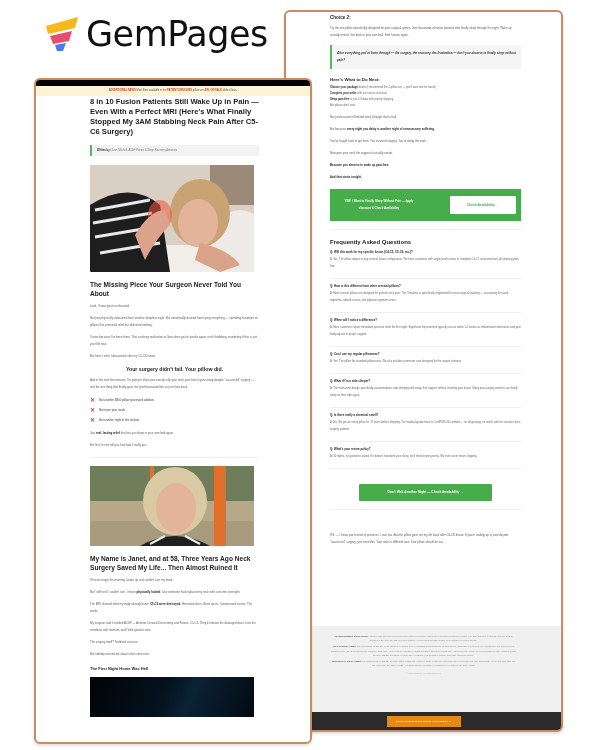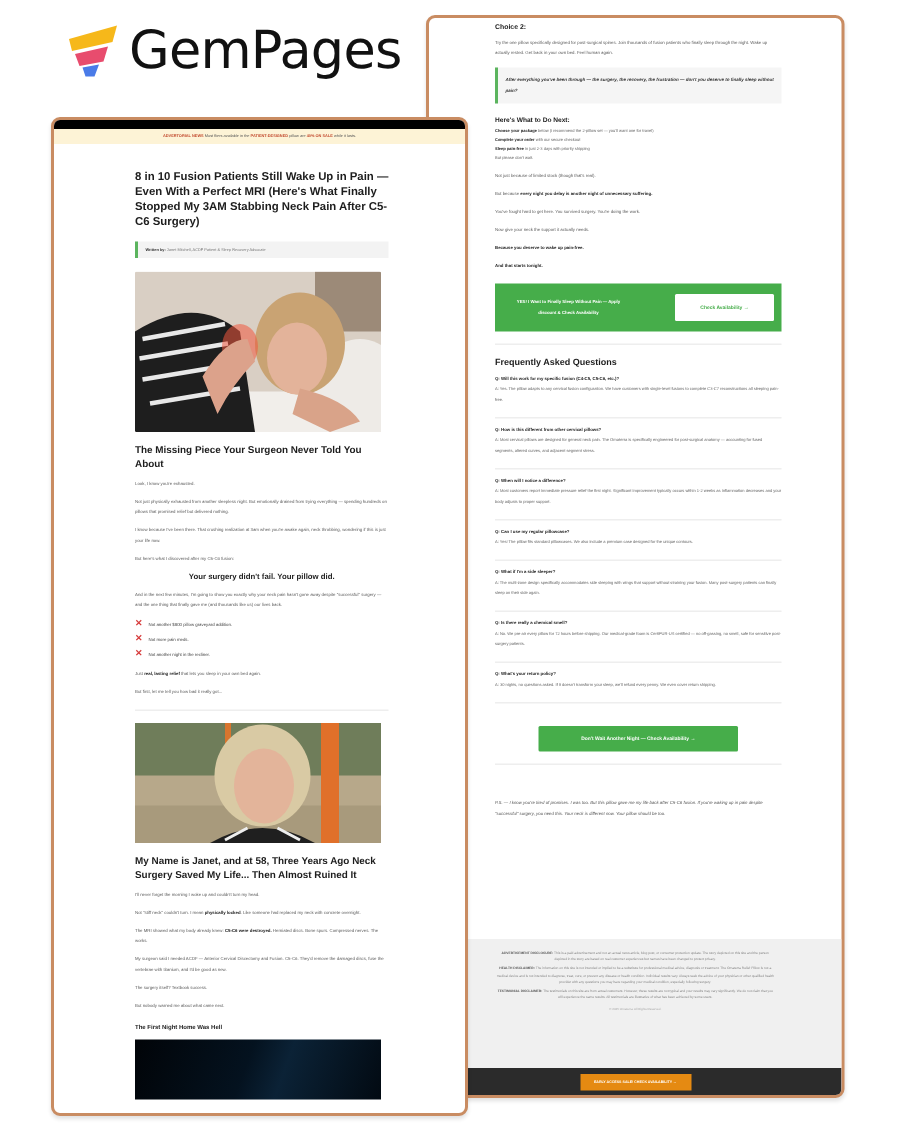--- a/index.html
+++ b/index.html
@@ -16,21 +16,21 @@
   .panel-right { left: 284px; top: 10px; width: 279px; height: 722px; }
   .panel-left { left: 34px; top: 78px; width: 278px; height: 666px; z-index: 2; }
 
   .topbar { height: 6px; background: #000; }
   .ann-banner { background: #fdf3d6; font-size: 2.6px; color: #555; text-align: center; padding: 3px 4px; height: 10px; white-space: nowrap; overflow: hidden; }
   .ann-banner b { color: #c24a2e; }
 
   .content { padding: 0 51px 0 54px; }
   .content-r { padding: 0 40px 0 44px; }
 
-  h1.headline { font-size: 7.6px; line-height: 10px; font-weight: 700; color: #1d1d1d; margin-top: 17px; }
+  h1.headline { font-size: 7.6px; line-height: 10px; font-weight: 700; color: #1d1d1d; margin-top: 1px; }
   .byline { margin-top: 8px; background: #f3f3f3; border-left: 2px solid #5bb45e; font-size: 2.6px; color: #777; padding: 4px 5px; height: 11px; }
   .byline b { color: #333; }
 
   .hero-img { margin-top: 9px; width: 164px; height: 107px; border-radius: 1px; position: relative; overflow: hidden; }
   h2.section { font-size: 6.6px; font-weight: 700; color: #1d1d1d; margin-top: 8px; line-height: 9px; }
   p.body { font-size: 2.9px; line-height: 7px; color: #5c5c5c; margin-top: 5px; }
   p.body b { color: #222; }
   .center-bold { font-size: 5.2px; font-weight: 700; color: #1d1d1d; text-align: center; margin-top: 6px; }
   .xlist { margin-top: 4px; }
   .xitem { display: flex; align-items: center; gap: 3px; font-size: 2.9px; color: #444; height: 10px; }

